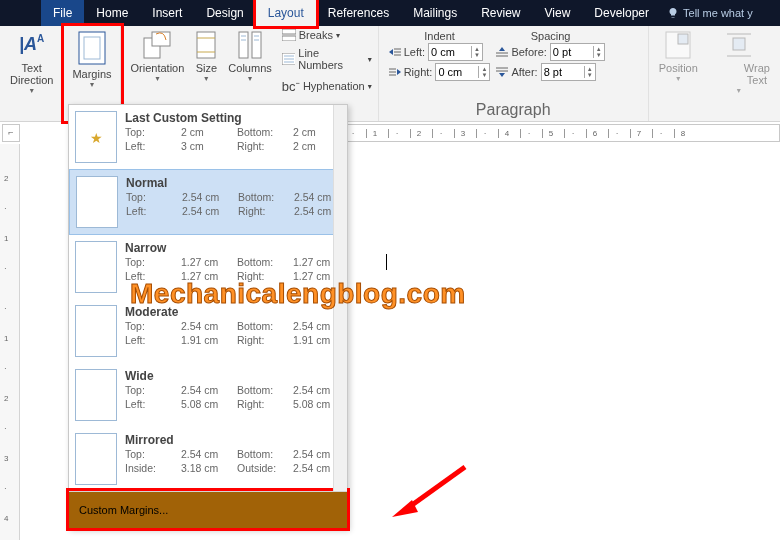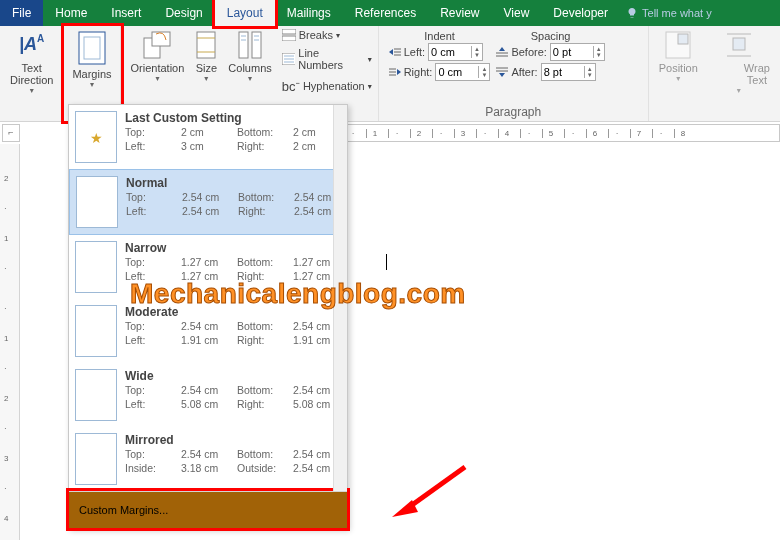--- a/index.html
+++ b/index.html
@@ -1,30 +1,30 @@
 <!DOCTYPE html>
 <html><head>
 <meta charset="utf-8">
 <style>
   * { box-sizing: border-box; margin: 0; padding: 0; font-family: "Segoe UI", Arial, sans-serif; }
   body { width: 780px; height: 540px; overflow: hidden; background: #fff; position: relative; }
-  .tabbar { background: #15803d; height: 26px; display: flex; align-items: center; color: #fff; font-size: 12px; }
+  .tabbar { background: #0f172a; height: 26px; display: flex; align-items: center; color: #fff; font-size: 12px; padding-left: 41px; }
   .tab { padding: 0 12px; height: 26px; line-height: 26px; cursor: pointer; }
   .tab.file { background: #19478a; }
   .tab.active { background: #f3f3f3; color: #2b579a; }
   .tell { color: #b8cce4; font-size: 11px; padding-left: 6px; display: flex; align-items: center; gap: 4px; }
   .redbox { outline: 3px solid red; }
   .ribbon { background: #f3f3f3; border-bottom: 1px solid #d4d4d4; display: flex; height: 96px; }
   .grp { border-right: 1px solid #e1e1e1; padding: 2px 6px 0 6px; display: flex; flex-direction: column; justify-content: space-between; }
   .grp-row { display: flex; gap: 2px; }
   .btn { display: flex; flex-direction: column; align-items: center; justify-content: flex-start; font-size: 11px; color: #444; padding: 2px 4px; cursor: pointer; }
   .btn .lbl { margin-top: 2px; line-height: 12px; text-align: center; }
   .drop::after { content: "▾"; font-size: 8px; color: #666; display: block; }
   .smallrow { display: flex; align-items: center; font-size: 11px; color: #444; gap: 3px; padding: 1px 0; }
-  .grplabel { text-align: center; font-size: 12px; color: #666; padding-bottom: 2px; }
+  .grplabel { text-align: center; font-size: 16px; color: #666; padding-bottom: 2px; }
   .inputspin { display: inline-flex; align-items: center; border: 1px solid #ababab; height: 18px; background: #fff; }
   .inputspin input { border: 0; width: 42px; font-size: 11px; padding: 0 2px; outline: none; }
   .spin { display: flex; flex-direction: column; font-size: 6px; line-height: 6px; color: #666; border-left: 1px solid #ababab; }
   .spin span { padding: 0 2px; cursor: pointer; }
 
 
   .workspace { position: absolute; top: 144px; left: 0; right: 0; bottom: 0; background: #fff; display: flex; }
   .vruler { width: 20px; background: #f7f7f7; border-right: 1px solid #d4d4d4; position: relative; font-size: 8px; color: #666; }
   .vruler div { position: absolute; left: 4px; }
   .docarea { flex: 1; position: relative; }
@@ -55,22 +55,22 @@
 </style>
 </head>
 <body>
 
 <div class="tabbar">
   <div class="tab file">File</div>
   <div class="tab">Home</div>
   <div class="tab">Insert</div>
   <div class="tab">Design</div>
   <div class="tab active redbox">Layout</div>
+  <div class="tab">References</div>
   <div class="tab">Mailings</div>
-  <div class="tab">References</div>
   <div class="tab">Review</div>
   <div class="tab">View</div>
   <div class="tab">Developer</div>
   <div class="tell">
     <svg class="ico" width="12" height="12" viewBox="0 0 24 24">
         <path fill="#b8cce4" d="M9 21h6v-1H9v1zm3-19C8 2 5 5 5 9c0 2.4 1.2 4.5 3 5.7V17h8v-2.3c1.8-1.2 3-3.3 3-5.7 0-4-3-7-7-7z"></path>
       </svg>
     <span>Tell me what y</span>
   </div>
 </div>

